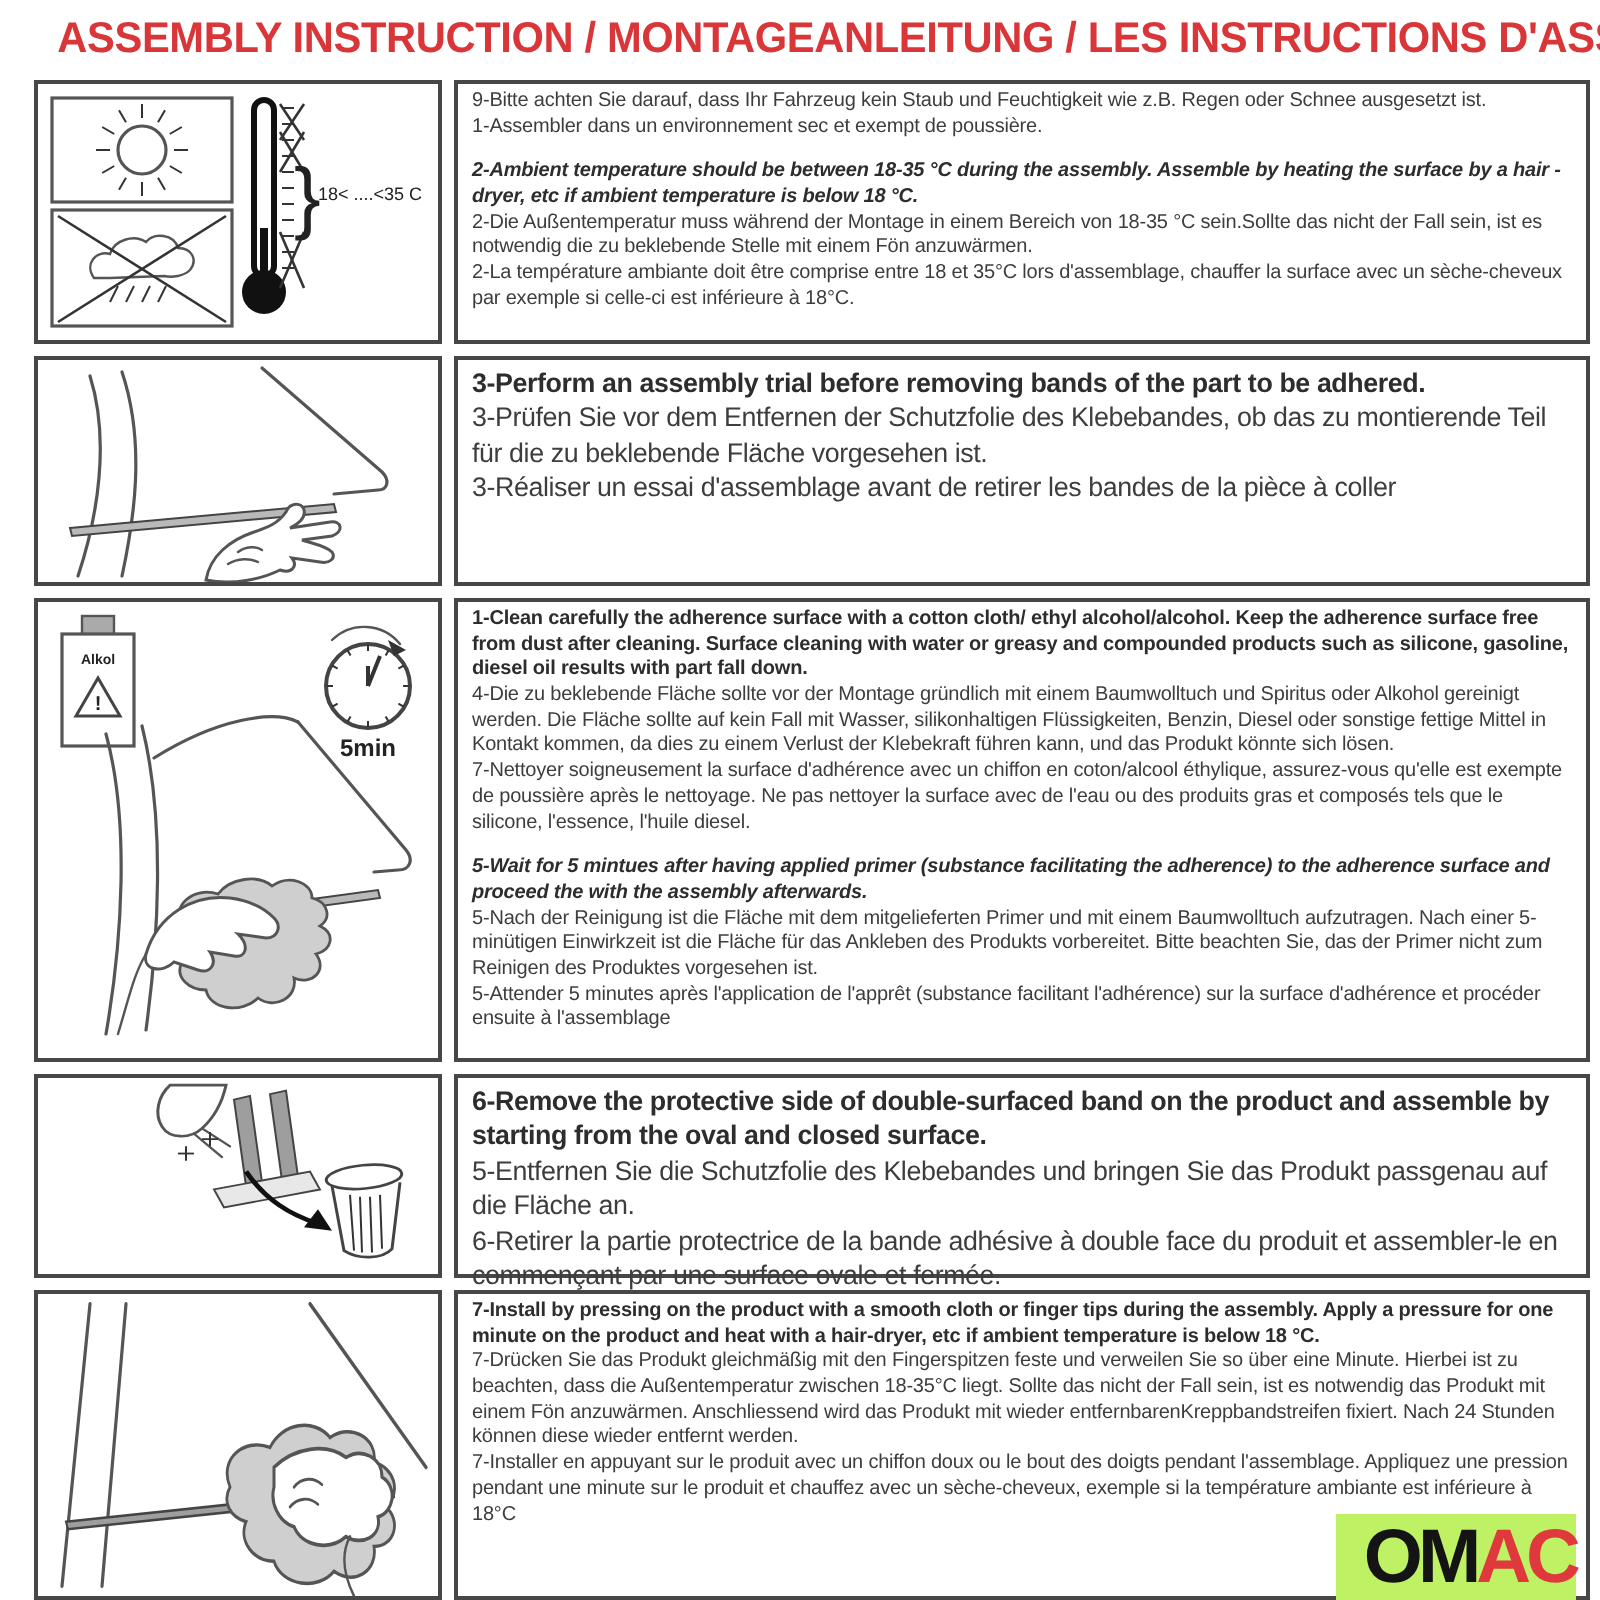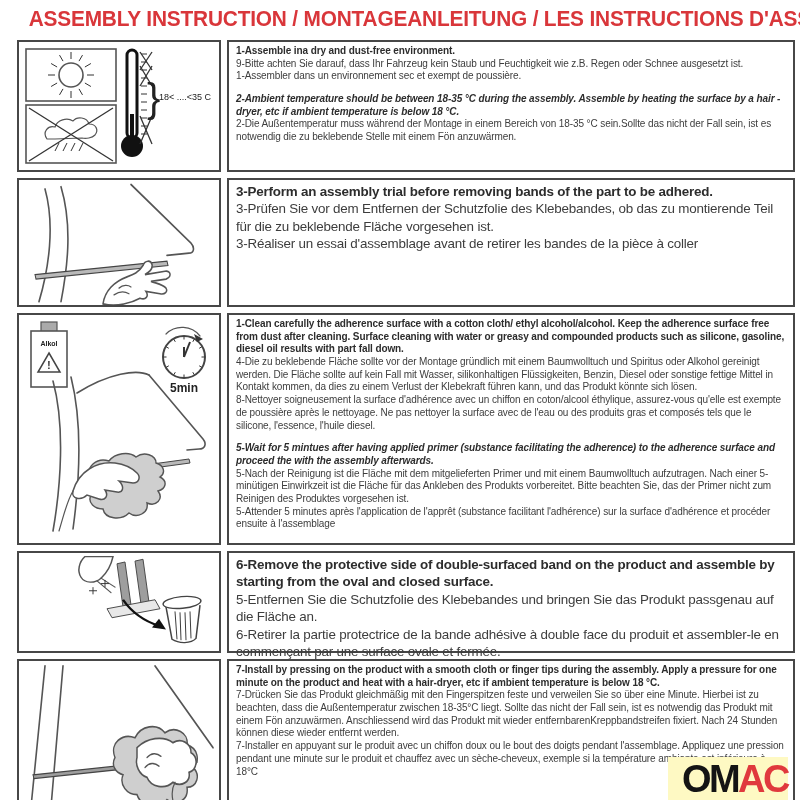--- a/index.html
+++ b/index.html
@@ -3,39 +3,39 @@
 <meta charset="utf-8">
 <style>
   html,body{margin:0;padding:0;background:#ffffff;}
   body{width:800px;height:800px;overflow:hidden;font-family:"Liberation Sans",sans-serif;}
   .page{box-sizing:border-box;width:800px;height:800px;padding:5px 5px 0 17px;position:relative;background:#fff;}
   .title{color:#d9363a;font-size:21.5px;font-weight:bold;text-align:center;margin:2px 0 8px 0;white-space:nowrap;transform:scaleX(.97);letter-spacing:-.2px;}
   .row{display:flex;gap:6px;margin-bottom:6px;}
   .box{border:2px solid #474747;background:#fff;box-sizing:border-box;height:100%;}
   .illus{width:204px;flex:none;}
   .textbox{flex:1;padding:3px 8px 2px 7px;color:#3d3d3d;}
-  .r1{height:132px}.r2{height:129px}.r3{height:232px}.r4{height:102px}.r5{height:155px}
+  .r1{height:132px}.r2{height:115px}.r3{height:232px}.r4{height:102px}.r5{height:155px}
   .small{font-size:10px;line-height:1.27;letter-spacing:-.1px;}
   .large{font-size:13.4px;line-height:1.3;letter-spacing:-.2px;}
   .textbox p{margin:0;}
   p.en{font-weight:bold;color:#2d2d2d;}
   p.gap{margin-top:10px;font-style:italic;}
   svg{display:block;width:100%;height:100%;}
   .fr{fill:#fff;stroke:#555;stroke-width:1.6}
   .ln{fill:none;stroke:#555;stroke-width:1.6;stroke-linecap:round}
   .ln2{fill:none;stroke:#555;stroke-width:1.2;stroke-linecap:round}
   .xl{stroke:#333;stroke-width:1.3}
   .tk{stroke:#333;stroke-width:1}
   .gray{fill:#b9b9b9;stroke:#444;stroke-width:1}
   .gray2{fill:#9e9e9e;stroke:#444;stroke-width:1}
   .cloth{fill:#cfcfcf;stroke:#555;stroke-width:1.4}
   .hand{fill:#fff;stroke:#555;stroke-width:1.5}
   .blk{fill:#111}
   svg text{font-family:"Liberation Sans",sans-serif;fill:#222;}
-  .logo{position:absolute;right:12px;bottom:0;background:#fef9c3;padding:3px 0 2px 14px;font-weight:bold;font-size:38px;line-height:1;letter-spacing:-2.5px;}
+  .logo{position:absolute;right:12px;bottom:0;background:#bef264;padding:3px 0 2px 14px;font-weight:bold;font-size:38px;line-height:1;letter-spacing:-2.5px;}
   .logo .lb{color:#141414}
   .logo .lr{color:#e0393d}
 </style>
 </head>
 <body>
 
 <div class="page">
 
   <h1 class="title">ASSEMBLY INSTRUCTION / MONTAGEANLEITUNG / LES INSTRUCTIONS D'ASSEMBLAGE</h1>
 
@@ -96,25 +96,25 @@
               <line x1="133" y1="24" x2="121" y2="44"></line>
             <line x1="121" y1="74" x2="133" y2="102"></line>
               <line x1="133" y1="74" x2="121" y2="102"></line>
           </g>
           <text x="128" y="70" font-size="40" fill="#333">}</text>
           <text x="140" y="58" font-size="9">18&lt; ....&lt;35 C</text>
         </g>
       </svg>
     </div>
     <div class="box textbox small">
-      <p class="en">1-Assemble ina dry and dust-free environment.</p>
       <p>9-Bitte achten Sie darauf, dass Ihr Fahrzeug kein Staub und Feuchtigkeit wie z.B. Regen oder Schnee ausgesetzt ist.</p>
       <p>1-Assembler dans un environnement sec et exempt de poussière.</p>
       <p class="en gap">2-Ambient temperature should be between 18-35 °C during the assembly. Assemble by heating the surface by a hair -dryer, etc if ambient temperature is below 18 °C.</p>
       <p>2-Die Außentemperatur muss während der Montage in einem Bereich von 18-35 °C sein.Sollte das nicht der Fall sein, ist es notwendig die zu beklebende Stelle mit einem Fön anzuwärmen.</p>
+      <p>2-La température ambiante doit être comprise entre 18 et 35°C lors d'assemblage, chauffer la surface avec un sèche-cheveux par exemple si celle-ci est inférieure à 18°C.</p>
     </div>
   </div>
 
   <div class="row r2">
     <div class="box illus">
       <svg viewBox="0 0 200 111" preserveAspectRatio="none">
         <g>
           <path class="ln" d="M26,8 C36,40 30,78 20,108"></path>
           <path class="ln" d="M42,6 C54,42 48,80 42,108"></path>
           <path class="ln" d="M112,4 L172,56 C176,60 175,65 170,65 L148,67"></path>
@@ -176,21 +176,21 @@
         <g>
           <path class="cloth" d="M72,162 C66,152 78,142 90,146 C96,138 110,136 117,142 C125,136 137,140 137,148 C145,150 147,158 141,162 C149,166 147,174 139,176 C145,184 137,192 128,188 C130,198 118,204 110,198 C102,206 86,204 84,194 C76,194 68,188 72,180 C64,176 66,166 72,162 Z"></path>
           <path class="hand" d="M54,176 C60,156 78,146 96,148 C104,149 112,152 118,158 C122,162 120,168 114,168 L100,166 C106,172 104,178 98,177 L86,175 C90,181 86,186 80,184 L68,180 C62,186 52,184 54,176 Z"></path>
           <path class="ln2" d="M40,216 C46,196 48,186 54,176"></path>
         </g>
       </svg>
     </div>
     <div class="box textbox small">
       <p class="en">1-Clean carefully the adherence surface with a cotton cloth/ ethyl alcohol/alcohol. Keep the adherence surface free from dust after cleaning. Surface cleaning with water or greasy and compounded products such as silicone, gasoline, diesel oil results with part fall down.</p>
       <p>4-Die zu beklebende Fläche sollte vor der Montage gründlich mit einem Baumwolltuch und Spiritus oder Alkohol gereinigt werden. Die Fläche sollte auf kein Fall mit Wasser, silikonhaltigen Flüssigkeiten, Benzin, Diesel oder sonstige fettige Mittel in Kontakt kommen, da dies zu einem Verlust der Klebekraft führen kann, und das Produkt könnte sich lösen.</p>
-      <p>8-Nettoyer soigneusement la surface d'adhérence avec un chiffon en coton/alcool éthylique, assurez-vous qu'elle est exempte de poussière après le nettoyage. Ne pas nettoyer la surface avec de l'eau ou des produits gras et composés tels que le silicone, l'essence, l'huile diesel.</p>
+      <p>7-Nettoyer soigneusement la surface d'adhérence avec un chiffon en coton/alcool éthylique, assurez-vous qu'elle est exempte de poussière après le nettoyage. Ne pas nettoyer la surface avec de l'eau ou des produits gras et composés tels que le silicone, l'essence, l'huile diesel.</p>
       <p class="en gap">5-Wait for 5 mintues after having applied primer (substance facilitating the adherence) to the adherence surface and proceed the with the assembly afterwards.</p>
       <p>5-Nach der Reinigung ist die Fläche mit dem mitgelieferten Primer und mit einem Baumwolltuch aufzutragen. Nach einer 5-minütigen Einwirkzeit ist die Fläche für das Ankleben des Produkts vorbereitet. Bitte beachten Sie, das der Primer nicht zum Reinigen des Produktes vorgesehen ist.</p>
       <p>5-Attender 5 minutes après l'application de l'apprêt (substance facilitant l'adhérence) sur la surface d'adhérence et procéder ensuite à l'assemblage</p>
     </div>
   </div>
 
   <div class="row r4">
     <div class="box illus">
       <svg viewBox="0 0 200 109" preserveAspectRatio="none">
         <g>

